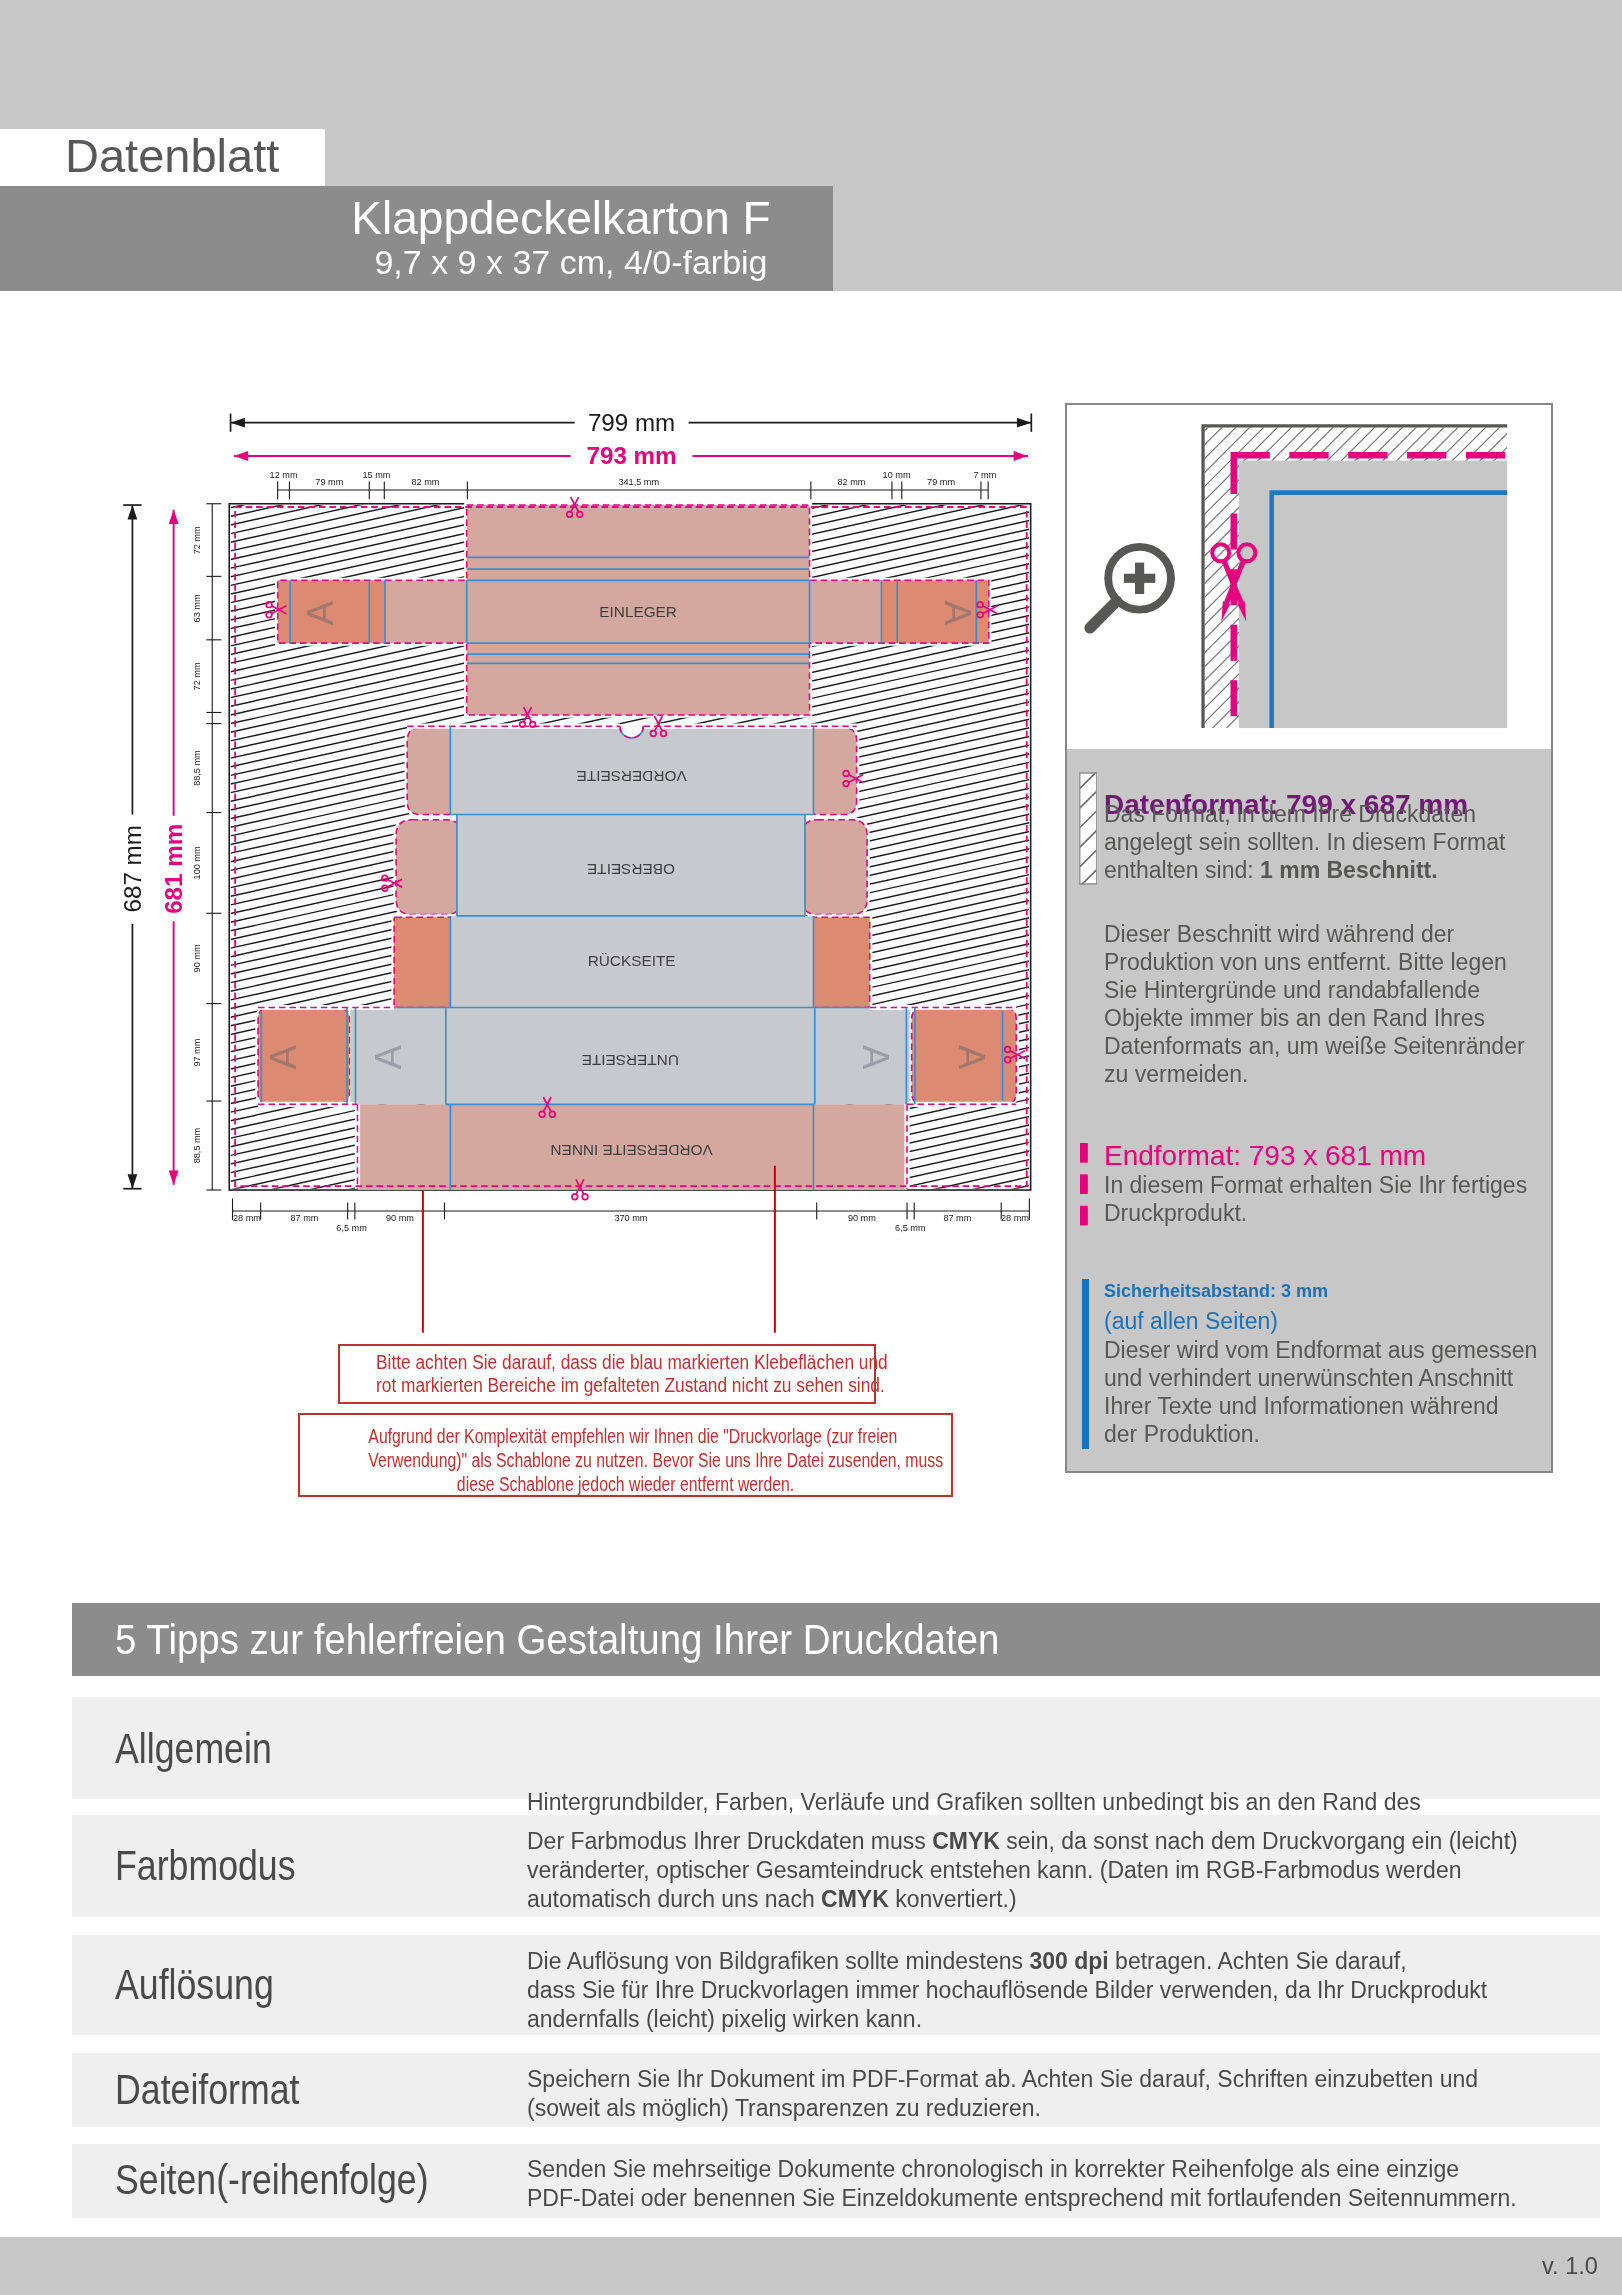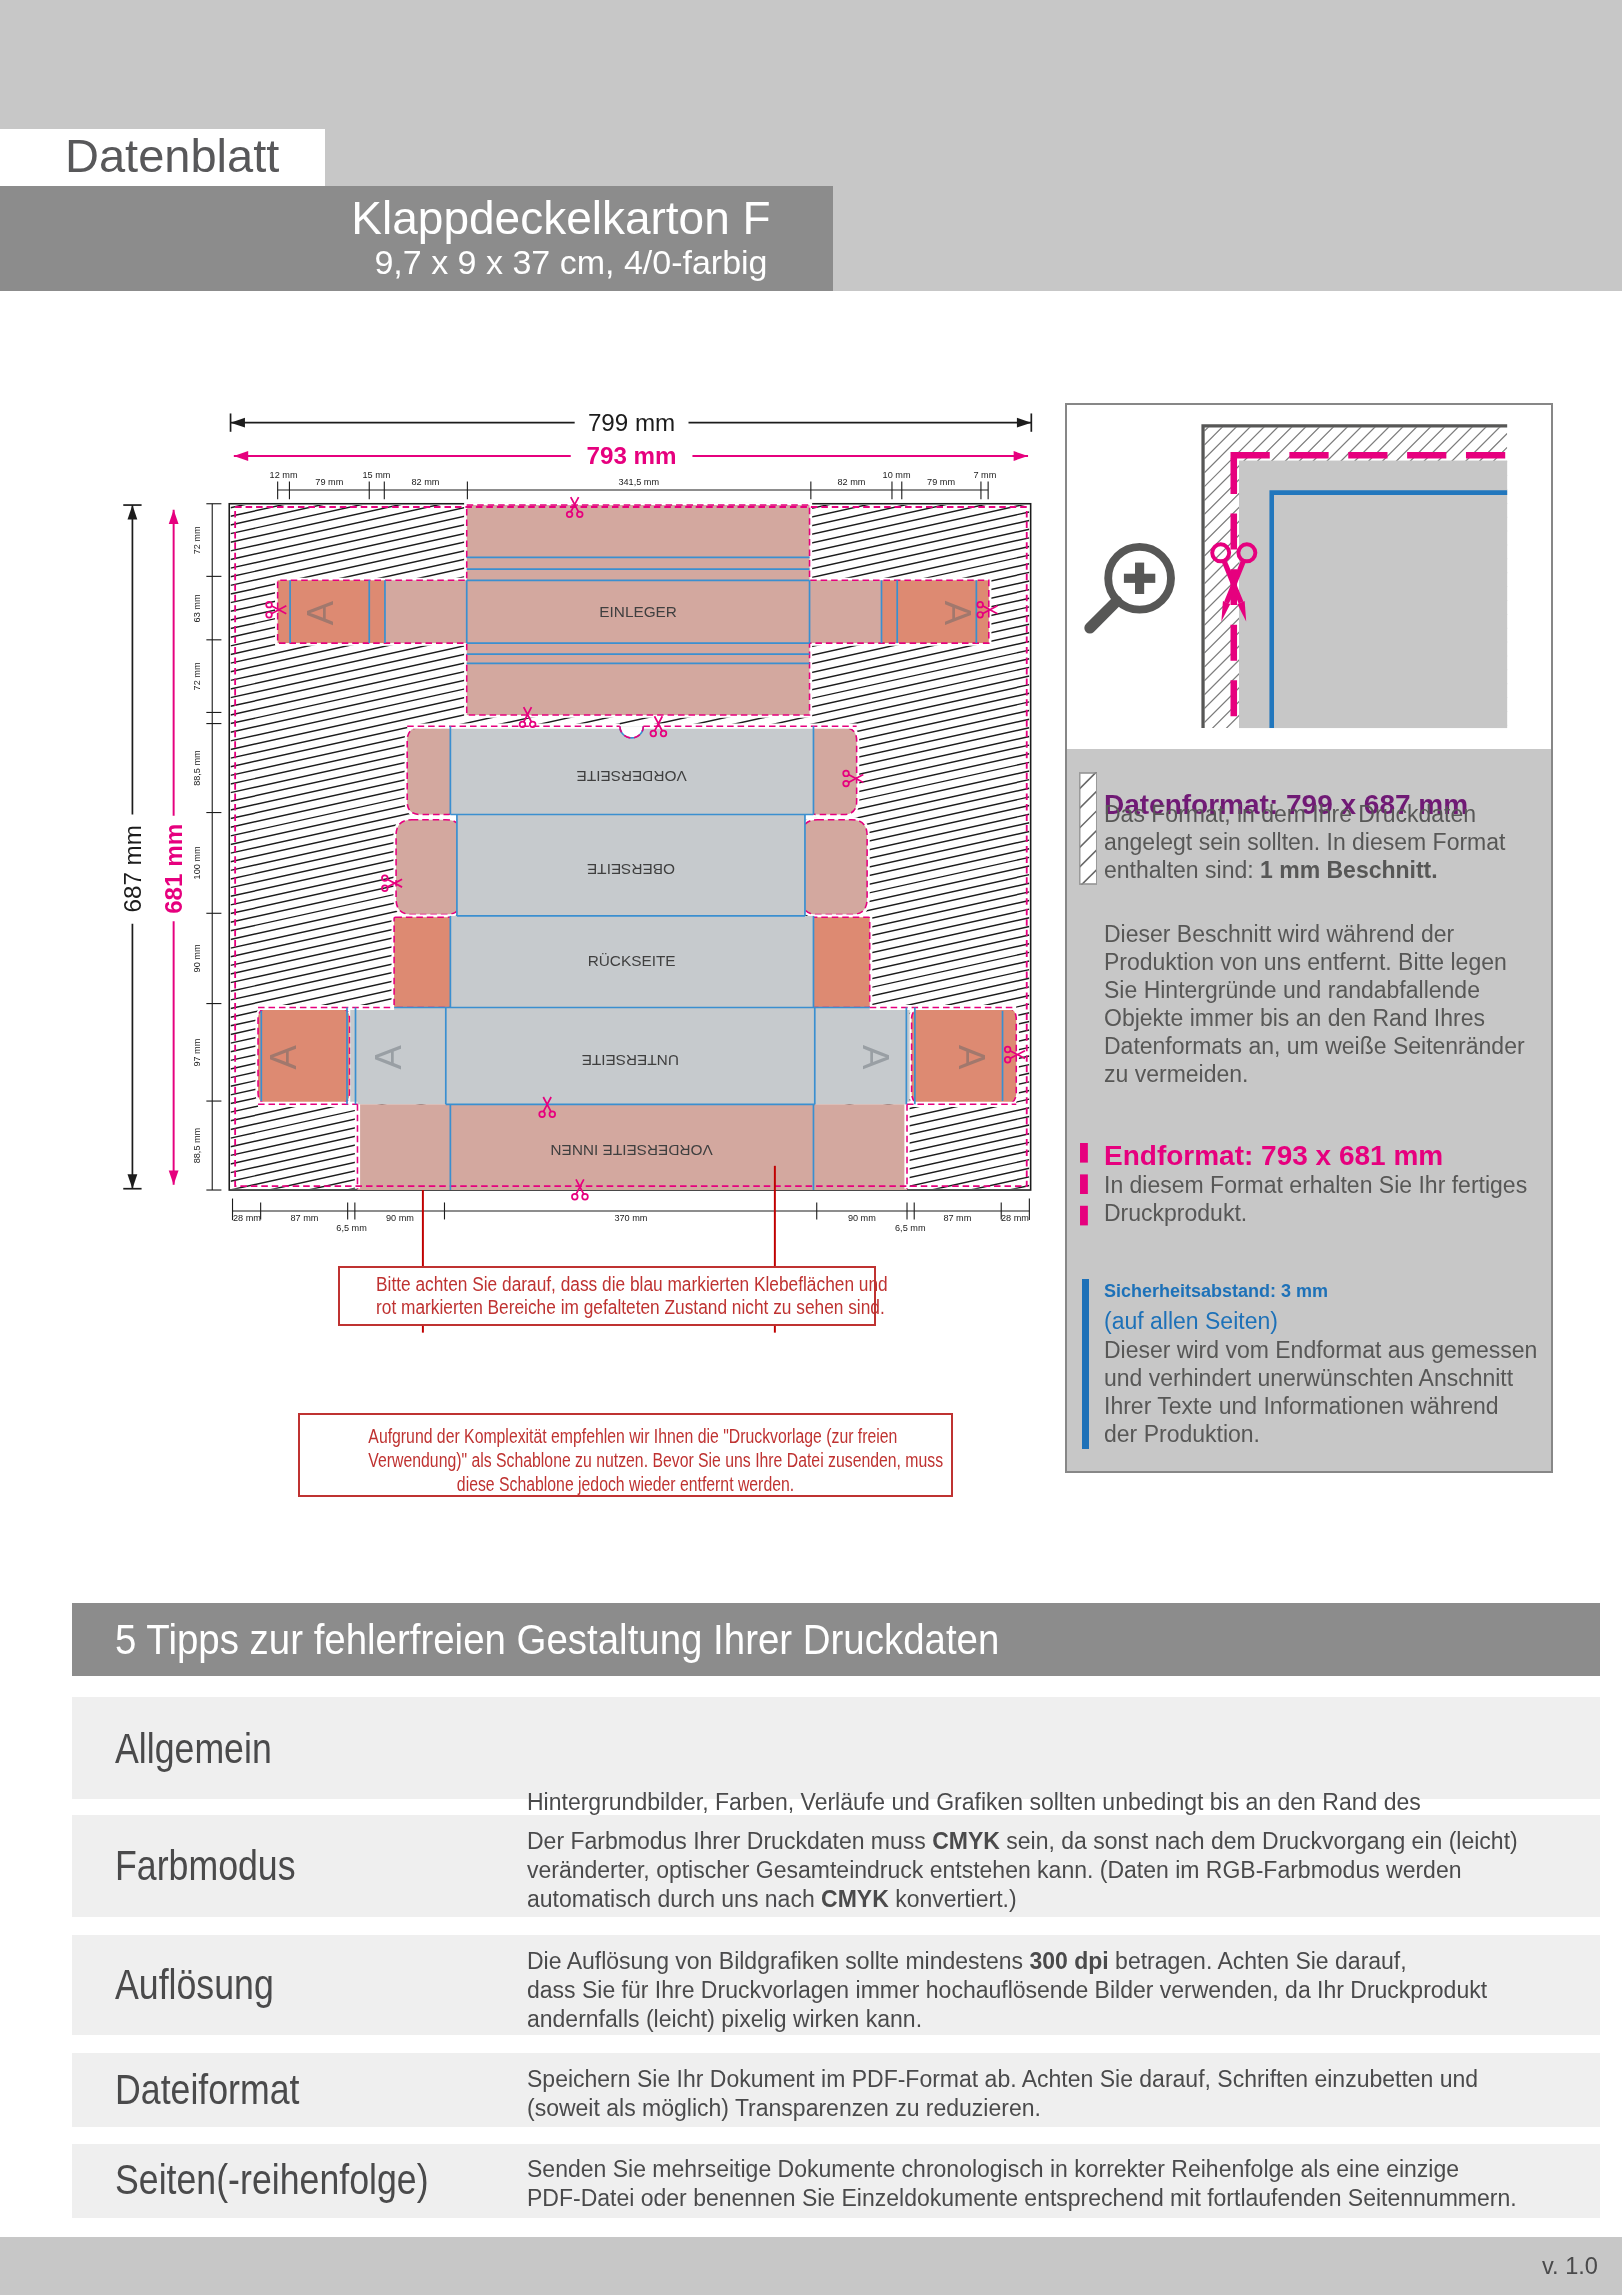--- a/index.html
+++ b/index.html
@@ -262,21 +262,21 @@
 <path d="M1891.4,923.3 L1902.6,918.7 L1905,950 Z" fill="#e6007e"></path>
 <path d="M1880.6,923.3 L1869.4,918.7 L1867,950 Z" fill="#e6007e"></path>
 <circle cx="1742" cy="884" r="48" stroke="#575756" stroke-width="12" fill="none"></circle>
 <rect x="1718" y="877" width="48" height="14" fill="#575756"></rect>
 <rect x="1735" y="860" width="14" height="48" fill="#575756"></rect>
 <line x1="1707" y1="919" x2="1666" y2="960" stroke="#575756" stroke-width="17" stroke-linecap="round"></line>
 </svg>
 <div class="abs" style="left:1104px;top:790px;font-size:28px;line-height:29px;font-weight:bold;color:#701a75;">Datenformat: 799 x 687 mm</div>
 <div class="abs" style="left:1104px;top:800px;font-size:23px;line-height:28px;color:#575756;">Das Format, in dem Ihre Druckdaten<br>angelegt sein sollten. In diesem Format<br>enthalten sind: <b>1 mm Beschnitt.</b></div>
 <div class="abs" style="left:1104px;top:920px;font-size:23px;line-height:28px;color:#575756;">Dieser Beschnitt wird während der<br>Produktion von uns entfernt. Bitte legen<br>Sie Hintergründe und randabfallende<br>Objekte immer bis an den Rand Ihres<br>Datenformats an, um weiße Seitenränder<br>zu vermeiden.</div>
-<div class="abs" style="left:1104px;top:1141px;font-size:28px;line-height:29px;font-weight:bold;color:#e6007e;">Endformat: 793 x 681 mm</div>
+<div class="abs" style="left:1104px;top:1141px;font-size:28px;line-height:29px;font-weight:normal;color:#e6007e;">Endformat: 793 x 681 mm</div>
 <div class="abs" style="left:1104px;top:1171px;font-size:23px;line-height:28px;color:#575756;">In diesem Format erhalten Sie Ihr fertiges<br>Druckprodukt.</div>
 <div class="abs" style="left:1104px;top:1277px;font-size:18px;line-height:29px;font-weight:bold;color:#1d71b8;">Sicherheitsabstand: 3 mm</div>
 <div class="abs" style="left:1104px;top:1307px;font-size:23px;line-height:28px;color:#1d71b8;">(auf allen Seiten)</div>
 <div class="abs" style="left:1104px;top:1336px;font-size:23px;line-height:28px;color:#575756;">Dieser wird vom Endformat aus gemessen<br>und verhindert unerwünschten Anschnitt<br>Ihrer Texte und Informationen während<br>der Produktion.</div>
 <svg class="abs" style="left:1079px;top:772px;" width="18.3" height="113" viewBox="0 0 28 172">
 <rect x="1" y="1" width="26" height="170" fill="#ffffff" stroke="#9a9a9a" stroke-width="2"></rect>
 <g stroke="#666666" stroke-width="2.4">
 <line x1="-4" y1="30" x2="32" y2="-6"></line>
       <line x1="-4" y1="60" x2="32" y2="24"></line>
 <line x1="-4" y1="90" x2="32" y2="54"></line>
@@ -288,21 +288,21 @@
 </svg>
 <svg class="abs" style="left:1080px;top:1143px;" width="9.2" height="85" viewBox="0 0 14 130">
 <g fill="#e6007e">
       <rect x="0" y="0" width="12" height="30"></rect>
       <rect x="0" y="48" width="12" height="30"></rect>
       <rect x="0" y="96" width="12" height="30"></rect>
     </g>
 </svg>
 <div class="abs" style="left:1082px;top:1279px;width:7.2px;height:170px;background:#1d71b8;"></div>
 
-<div class="abs" style="left:338px;top:1266px;width:538px;height:60px;border:2px solid #bf3231;box-sizing:border-box;background:#ffffff;">
+<div class="abs" style="left:338px;top:1344px;width:538px;height:60px;border:2px solid #bf3231;box-sizing:border-box;background:#ffffff;">
   <div style="width:100%;text-align:center;font-size:20px;line-height:23.6px;color:#bf3231;margin-top:4.6px;white-space:nowrap;transform:scaleX(0.865);transform-origin:50% 0;">Bitte achten Sie darauf, dass die blau markierten Klebeflächen und<br>rot markierten Bereiche im gefalteten Zustand nicht zu sehen sind.</div>
 </div>
 <div class="abs" style="left:275px;top:1413px;width:655px;height:84px;border:2px solid #bf3231;box-sizing:border-box;background:#ffffff;margin-left:23px;">
   <div style="width:100%;text-align:center;font-size:20px;line-height:24px;color:#bf3231;margin-top:8.5px;white-space:nowrap;transform:scaleX(0.79);transform-origin:50% 0;">Aufgrund der Komplexität empfehlen wir Ihnen die "Druckvorlage (zur freien<br>Verwendung)" als Schablone zu nutzen. Bevor Sie uns Ihre Datei zusenden, muss<br>diese Schablone jedoch wieder entfernt werden.</div>
 </div>
 
 <div class="abs" style="left:72px;top:1603px;width:1528px;height:73px;background:#8c8c8c;"></div>
 <div class="abs" style="left:115px;top:1603px;width:1309px;font-size:42px;line-height:73px;color:#ffffff;transform:scaleX(0.915);transform-origin:0 0;">5 Tipps zur fehlerfreien Gestaltung Ihrer Druckdaten</div>
 
 <div class="abs" style="left:72px;top:1697px;width:1528px;height:102px;background:#efefef;"></div>

